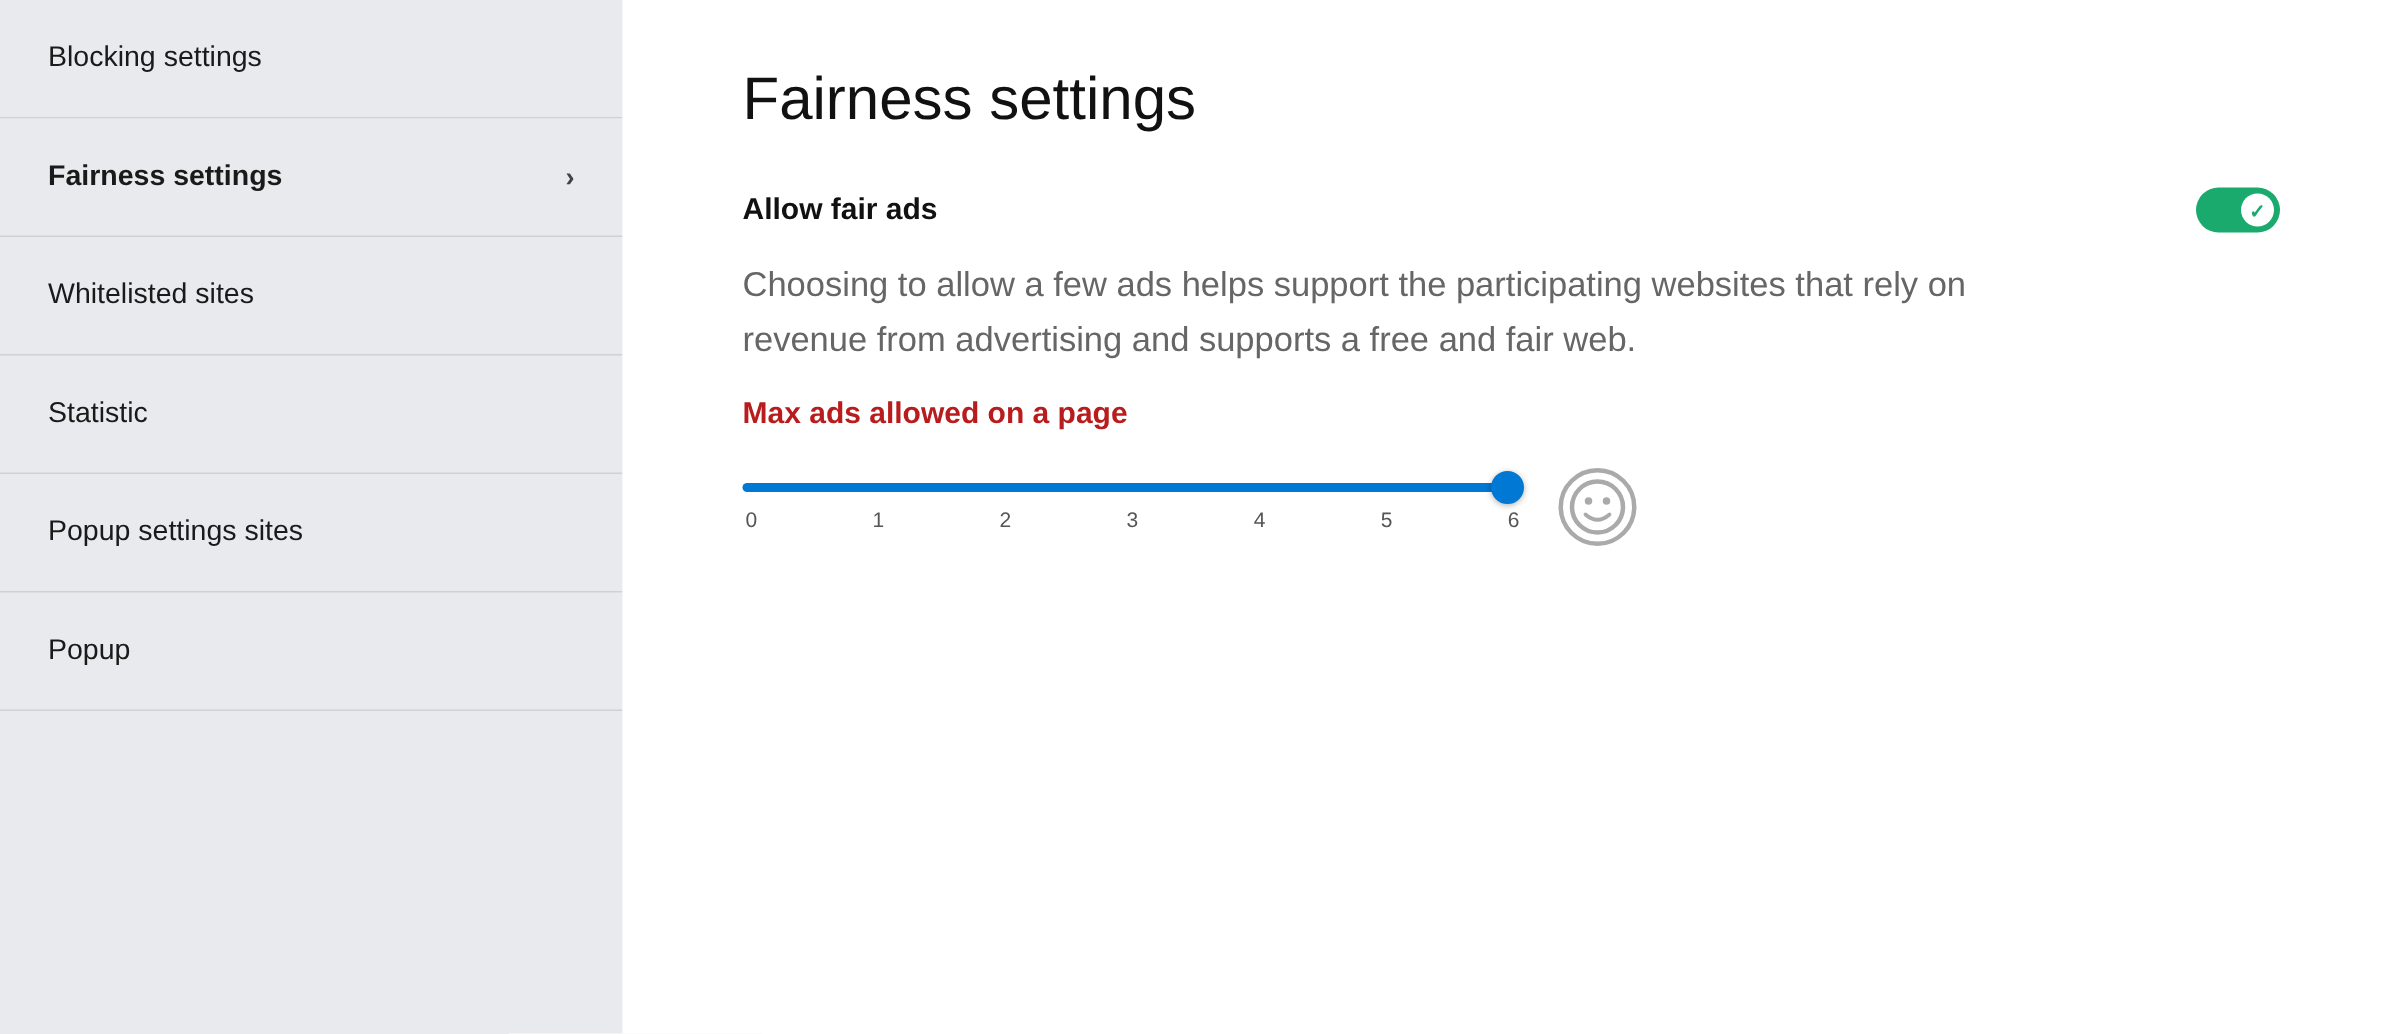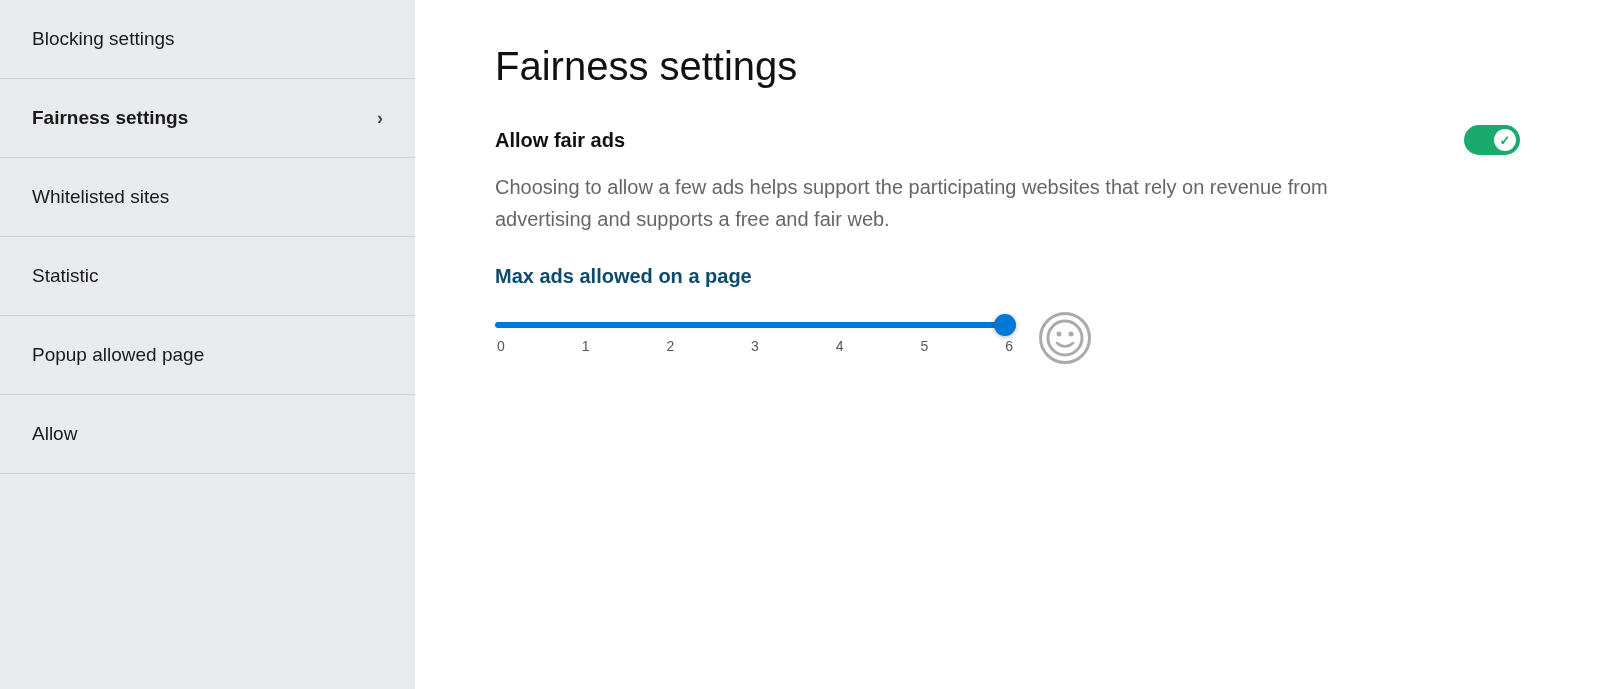--- a/index.html
+++ b/index.html
@@ -67,25 +67,25 @@
 
     .toggle-row {
       display: flex;
       align-items: center;
       justify-content: space-between;
       margin-bottom: 16px;
       margin-top: 16px;
     }
 
     .description-text {
-      font-size: 20px;
+      font-size: 23px;
       color: #666;
       line-height: 1.6;
       max-width: 900px;
-      margin-bottom: 30px;
+      margin-bottom: 20px;
     }
 
     
     .toggle-switch {
       width: 56px;
       height: 30px;
       background: #1aaa6e;
       border-radius: 15px;
       position: relative;
       cursor: pointer;
@@ -122,21 +122,21 @@
     .toggle-check {
       color: #1aaa6e;
       font-size: 13px;
       font-weight: 700;
     }
 
     
     .slider-section-label {
       font-size: 20px;
       font-weight: 700;
-      color: #0c4a6e;
+      color: #b91c1c;
       margin-bottom: 24px;
     }
 
     .slider-container {
       display: flex;
       align-items: center;
       gap: 24px;
       margin-bottom: 0;
     }
 
@@ -206,25 +206,25 @@
 
   <div class="sidebar-item">
     <span>Whitelisted sites</span>
   </div>
 
   <div class="sidebar-item">
     <span>Statistic</span>
   </div>
 
   <div class="sidebar-item">
-    <span>Popup allowed page</span>
-  </div>
-
-  <div class="sidebar-item">
-    <span>Allow</span>
+    <span>Popup settings sites</span>
+  </div>
+
+  <div class="sidebar-item">
+    <span>Popup</span>
   </div>
 </nav>
 
 <main class="main-content">
 
   <h1 class="page-title">Fairness settings</h1>
 
   <div class="toggle-row">
     <span class="section-label">Allow fair ads</span>
     <div class="toggle-switch">

